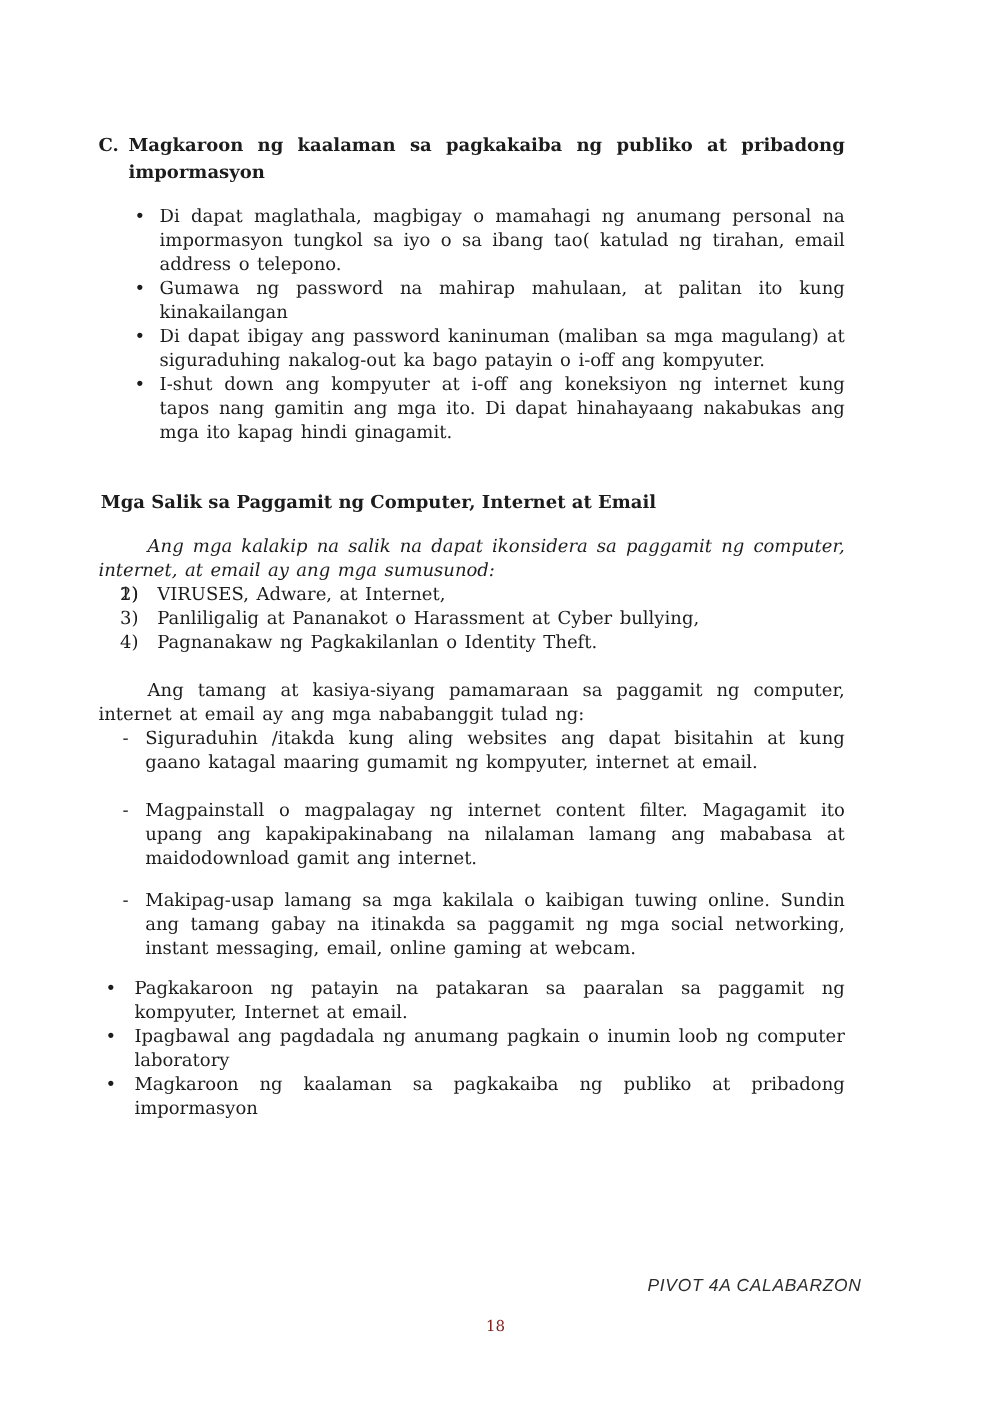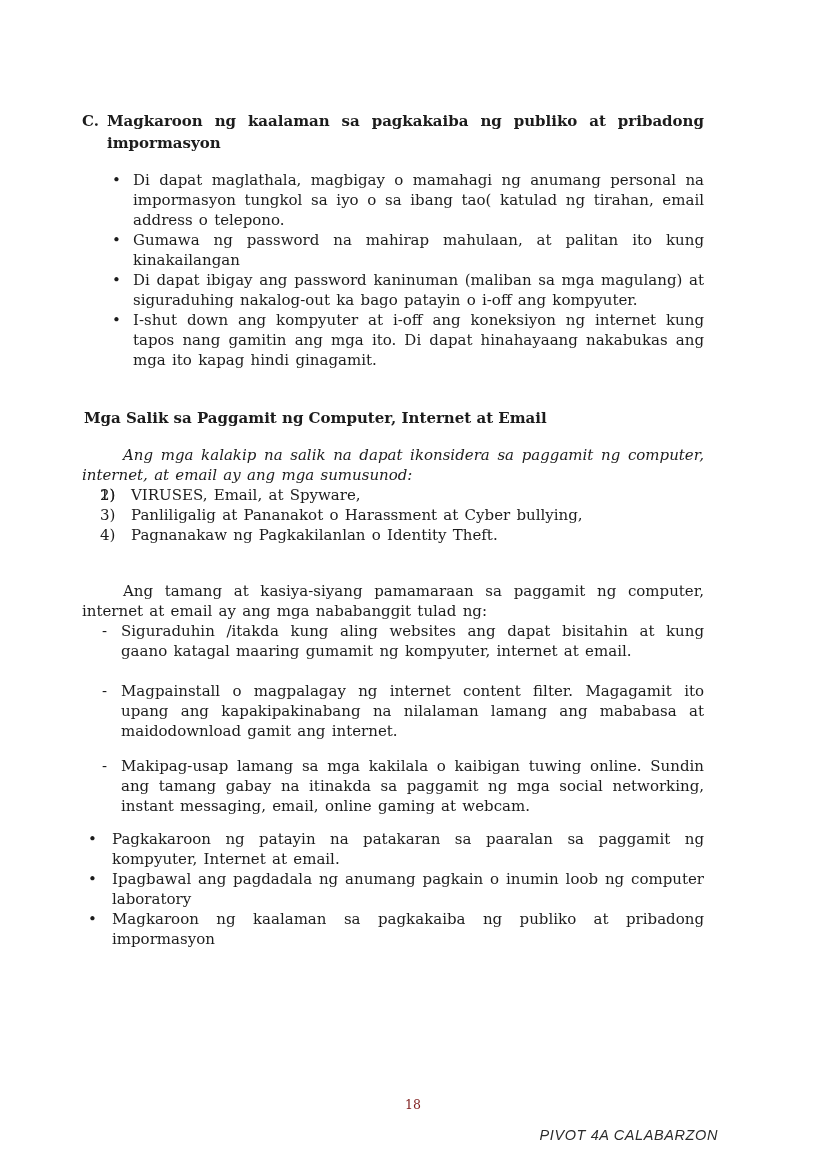--- a/index.html
+++ b/index.html
@@ -71,27 +71,27 @@
   .dlist li.d3 { margin-top: 15px; }
   
   .blist-2 { padding: 0 0 0 30px; margin-top: 13px; }
   .blist-2 .marker { left: -24px; }
   
   .para {
     margin: 0;
     text-indent: 41px;
   }
   .mt16 { margin-top: 16px; font-style: italic; }
-  .mt18 { margin-top: 36px; }
+  .mt18 { margin-top: 20px; }
   .h-salik { margin: 37px 0 0 2px; }
   .h-ligtas { margin: 38px 0 0 0; }
   
   .footer-brand {
     position: absolute;
-    top: 1127px;
+    top: 1064px;
     right: 108px;
     font-family: "Liberation Sans", sans-serif;
     font-style: italic;
     font-size: 14.5px;
     letter-spacing: 0.6px;
     color: #2b2b2b;
   }
   .page-number {
     position: absolute;
     top: 1097px;
@@ -134,21 +134,21 @@
   <div class="heading h-salik">Mga Salik sa Paggamit ng Computer, Internet at Email</div>
 
   <p class="para txt mt16">Ang mga kalakip na salik na dapat ikonsidera sa paggamit ng computer, internet, at email ay ang mga sumusunod:</p>
 
   <ol class="nlist txt">
     <li>
       <span class="marker">1)</span>
     </li>
     <li>
       <span class="marker">2)</span>
-      <span>VIRUSES, Email, at Spyware,</span>
+      <span>VIRUSES, Adware, at Internet,</span>
     </li>
     <li>
       <span class="marker">3)</span>
       <span>Panliligalig at Pananakot o Harassment at Cyber bullying,</span>
     </li>
     <li>
       <span class="marker">4)</span>
       <span>Pagnanakaw ng Pagkakilanlan o Identity Theft.</span>
     </li>
   </ol>

